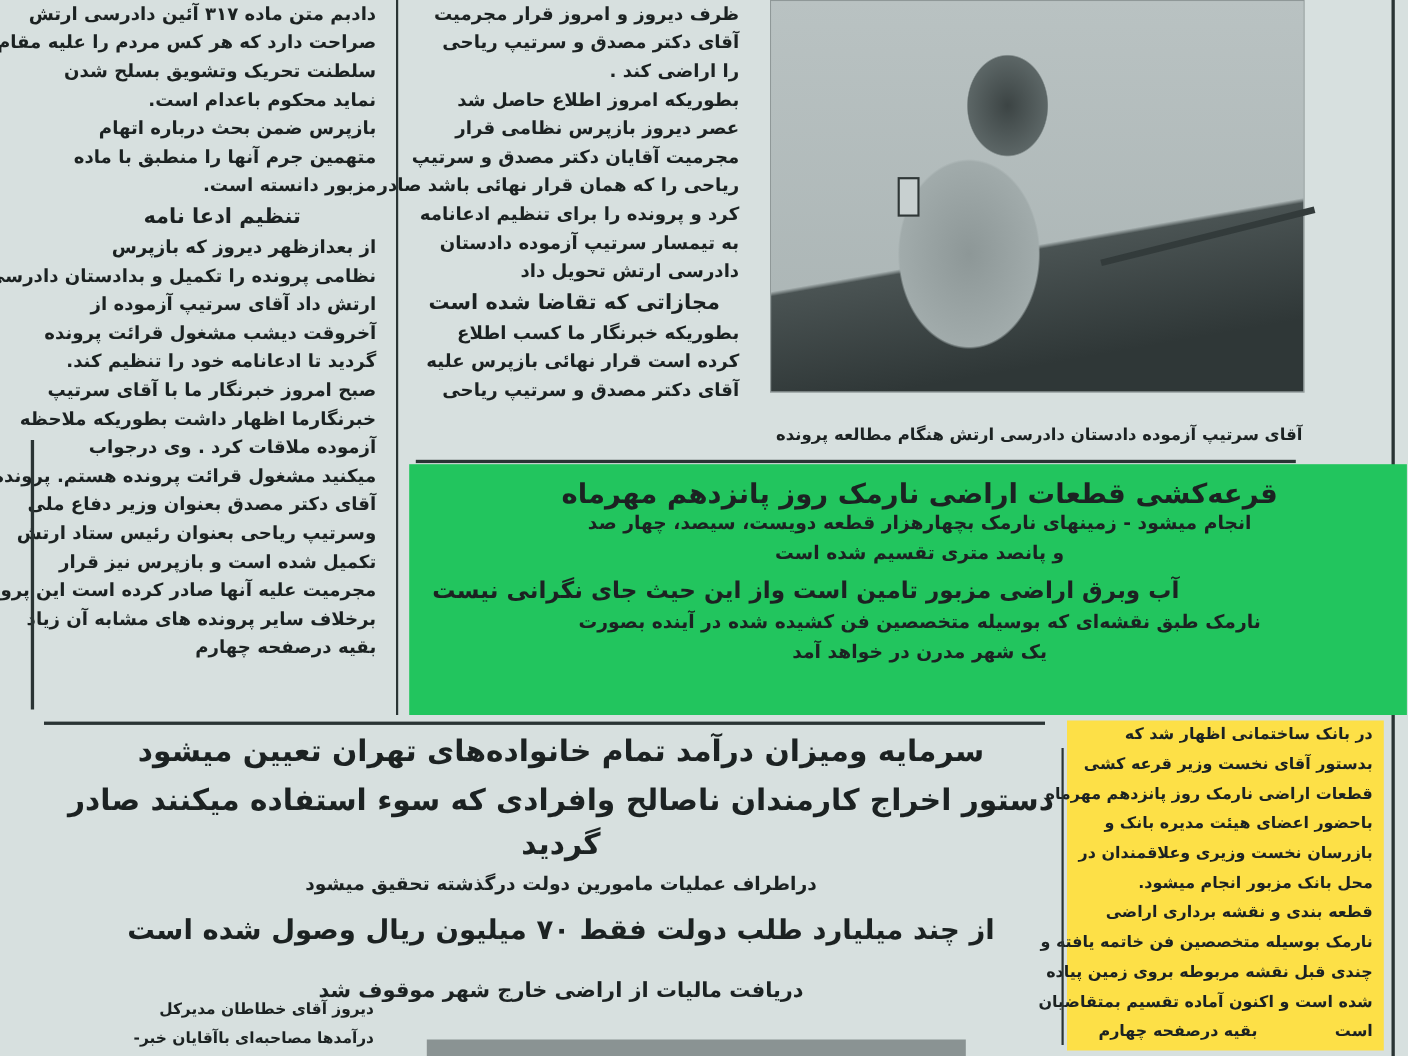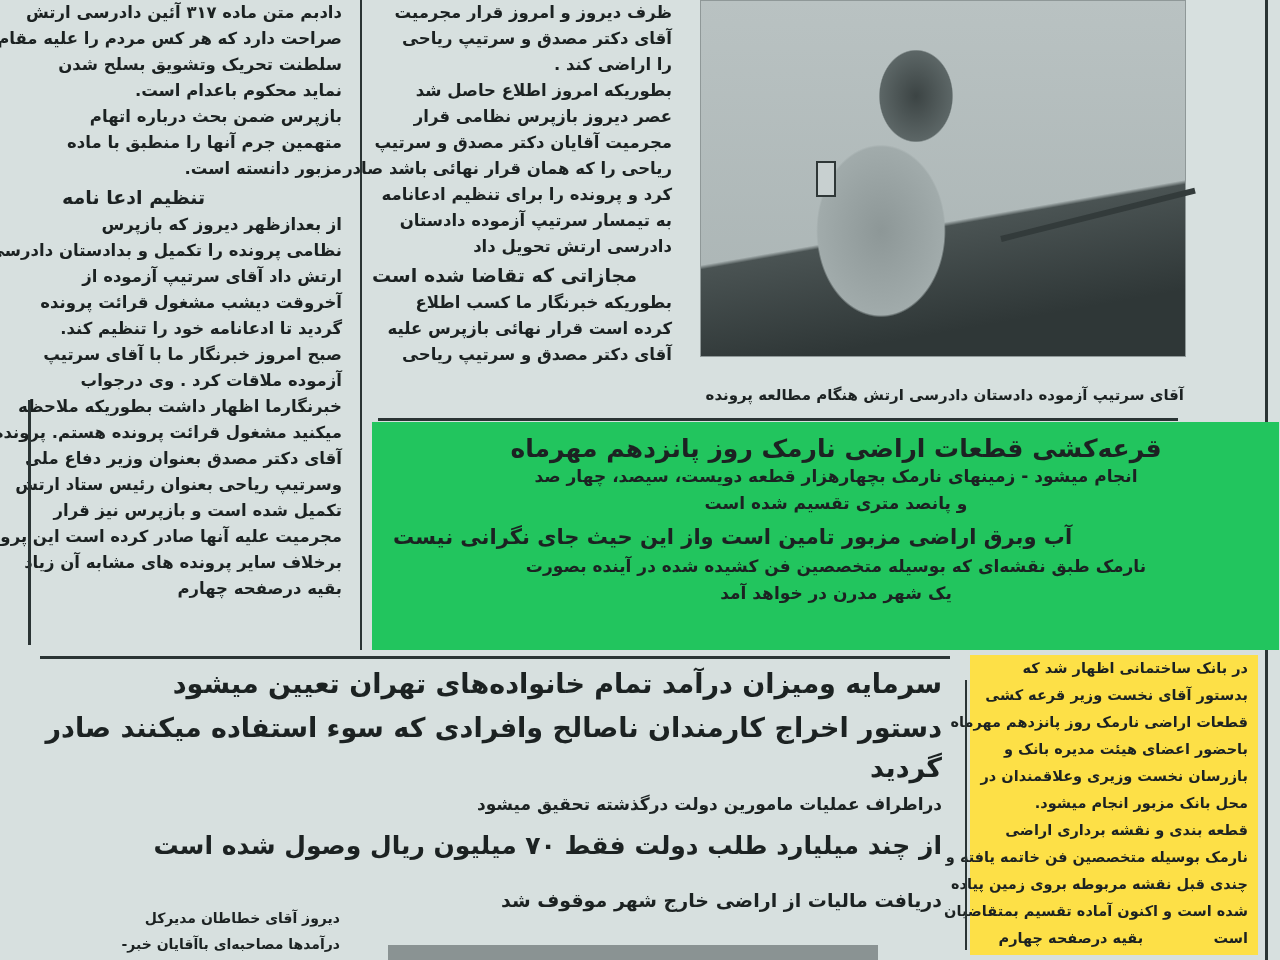--- a/index.html
+++ b/index.html
@@ -4,21 +4,21 @@
 <style>
   html, body { margin:0; padding:0; }
   body {
     width:1280px; height:960px; overflow:hidden; position:relative;
     background:#d7e0df;
     font-family:"DejaVu Sans", sans-serif;
     color:#1c2222;
   }
   .col { position:absolute; direction:rtl; }
   .col p { margin:0; font-size:16.5px; line-height:26px; font-weight:bold; white-space:nowrap; }
-  .col .sub { font-size:19px; font-weight:bold; text-align:left; margin:4px 0; }
+  .col .sub { font-size:19px; font-weight:bold; text-align:center; margin:4px 0; }
   .rule-v { position:absolute; background:#2a3434; }
   .rule-h { position:absolute; background:#2a3434; }
 
   #col-left { left:62px; top:0; width:280px; }
   #col-mid  { left:372px; top:0; width:300px; }
 
   #photo {
     position:absolute; left:700px; top:0; width:484px; height:355px;
     background:
       radial-gradient(ellipse 60px 75px at 215px 95px, #3c4444 0%, #5c6666 60%, transparent 62%),
@@ -39,21 +39,21 @@
   #yellow-box .h1 { text-align:center; font-size:25px; font-weight:bold; margin-top:12px; direction:rtl; }
   #yellow-box .l { text-align:center; font-size:17px; font-weight:bold; direction:rtl; line-height:27px; }
   #yellow-box .h2 { text-align:left; font-size:21px; font-weight:bold; direction:rtl; line-height:32px; margin-top:4px; }
 
   #yellow-side {
     position:absolute; left:970px; top:655px; width:288px; height:300px;
     background:#fde047; direction:rtl; padding:0 10px; box-sizing:border-box;
   }
   #yellow-side p { margin:0; font-size:14.5px; line-height:27px; font-weight:bold; white-space:nowrap; text-align:justify; }
 
-  #bottom-heads { position:absolute; left:32px; top:660px; width:910px; direction:rtl; }
+  #bottom-heads { position:absolute; left:55px; top:660px; width:910px; direction:rtl; text-align:center; }
   #bottom-heads .b1 { font-size:27px; font-weight:bold; line-height:48px; }
   #bottom-heads .b2 { font-size:27px; font-weight:bold; line-height:40px; }
   #bottom-heads .b3 { font-size:17px; font-weight:bold; line-height:32px; }
   #bottom-heads .b4 { font-size:25px; font-weight:bold; line-height:52px; }
   #bottom-heads .b5 { font-size:19px; font-weight:bold; line-height:56px; }
 
   #bottom-text { position:absolute; left:40px; top:905px; width:300px; direction:rtl; }
   #bottom-text p { margin:0; font-size:14px; font-weight:bold; line-height:26px; white-space:nowrap; }
 
   #bottom-photo { position:absolute; left:388px; top:945px; width:490px; height:15px; background:#8a9393; }
@@ -69,22 +69,22 @@
   <p>بازپرس ضمن بحث درباره اتهام</p>
   <p>متهمین جرم آنها را منطبق با ماده</p>
   <p>مزبور دانسته است.</p>
   <div class="sub">تنظیم ادعا نامه</div>
   <p>از بعدازظهر دیروز که بازپرس</p>
   <p>نظامی پرونده را تکمیل و بدادستان دادرسی</p>
   <p>ارتش داد آقای سرتیپ آزموده از</p>
   <p>آخروقت دیشب مشغول قرائت پرونده</p>
   <p>گردید تا ادعانامه خود را تنظیم کند.</p>
   <p>صبح امروز خبرنگار ما با آقای سرتیپ</p>
+  <p>خبرنگارما اظهار داشت بطوریکه ملاحظه</p>
   <p>آزموده ملاقات کرد . وی درجواب</p>
-  <p>خبرنگارما اظهار داشت بطوریکه ملاحظه</p>
   <p>میکنید مشغول قرائت پرونده هستم. پرونده</p>
   <p>آقای دکتر مصدق بعنوان وزیر دفاع ملی</p>
   <p>وسرتیپ ریاحی بعنوان رئیس ستاد ارتش</p>
   <p>تکمیل شده است و بازپرس نیز قرار</p>
   <p>مجرمیت علیه آنها صادر کرده است این پرونده</p>
   <p>برخلاف سایر پرونده های مشابه آن زیاد</p>
   <p>بقیه درصفحه چهارم</p>
 </div>
 
 <div class="rule-v" style="left:28px;top:400px;width:3px;height:245px;"></div>

